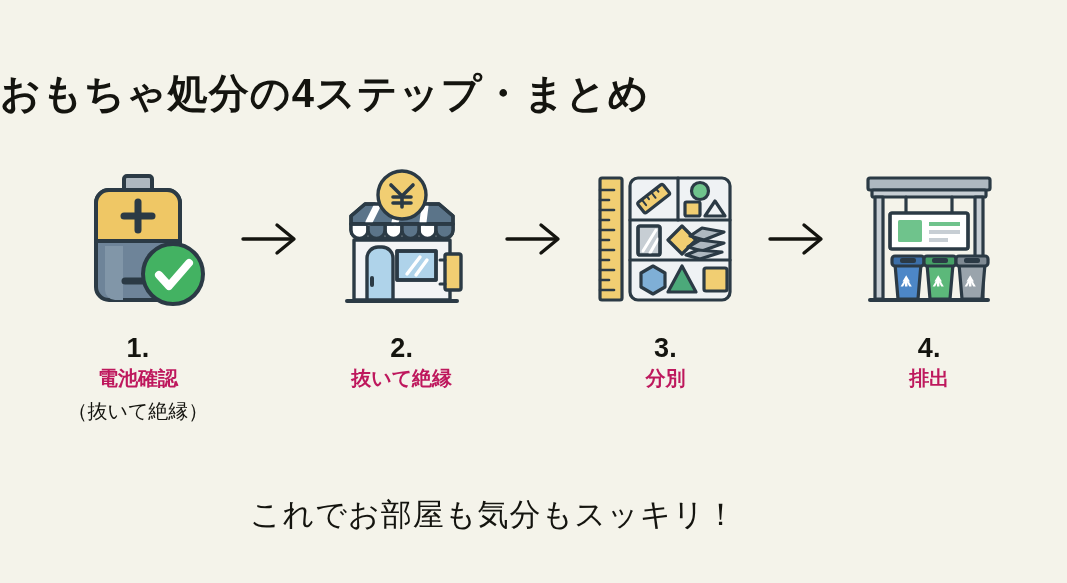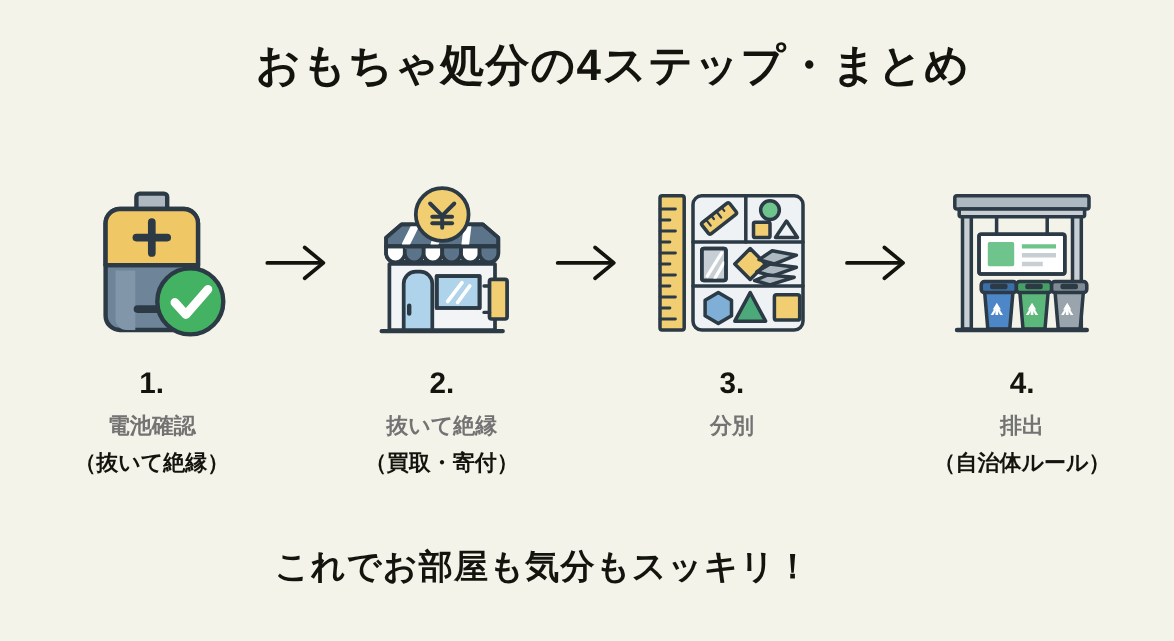--- a/index.html
+++ b/index.html
@@ -19,24 +19,24 @@
     position: relative;
     width: 1067px;
     height: 583px;
     background: #F4F3EA;
     box-sizing: border-box;
   }
 
   
   .title {
     position: absolute;
-    top: 36px;
+    top: 69px;
     left: 0;
     width: 882px;
-    text-align: right;
+    text-align: left;
     font-size: 40px;
     font-weight: bold;
     letter-spacing: 1px;
     color: #14140F;
     line-height: 1.2;
   }
 
   
   .steps-row {
     position: absolute;
@@ -63,32 +63,31 @@
     justify-content: center;
   }
   .step-num {
     margin-top: 24px;
     font-size: 27px;
     font-weight: bold;
     color: #14140F;
     line-height: 1.1;
   }
   .step-label {
-    margin-top: 10px;
     font-size: 20px;
     font-weight: bold;
-    color: #737373;
+    color: #be185d;
     line-height: 1.45;
     text-align: center;
     white-space: nowrap;
   }
   .step-sub {
     margin-top: 4px;
     font-size: 20px;
-    font-weight: bold;
+    font-weight: normal;
     color: #14140F;
     line-height: 1.45;
     text-align: center;
     white-space: nowrap;
   }
 
   
   .arrow {
     width: 72px;
     height: 142px;
@@ -99,21 +98,21 @@
   }
 
   
   .footer {
     position: absolute;
     top: 494px;
     left: 0;
     width: 987px;
     text-align: center;
     font-size: 31px;
-    font-weight: bold;
+    font-weight: normal;
     letter-spacing: 1px;
     color: #14140F;
   }
 </style>
 </head>
 <body>
 
 <div class="infographic">
 
   <div class="title">おもちゃ処分の4ステップ・まとめ</div>
@@ -213,21 +212,20 @@
               <line x1="86" y1="17" x2="75" y2="28"></line>
               <line x1="75" y1="28" x2="75" y2="39"></line>
               <line x1="66" y1="29" x2="84" y2="29"></line>
               <line x1="66" y1="35" x2="84" y2="35"></line>
             </g>
           </g>
         </svg>
       </div>
       <div class="step-num">2.</div>
       <div class="step-label">抜いて絶縁</div>
-      <div class="step-sub">（買取・寄付）</div>
     </div>
 
     <div class="arrow">
       <svg width="60" height="34" viewBox="0 0 60 34" xmlns="http://www.w3.org/2000/svg">
         <g stroke="#14140F" stroke-width="3.4" fill="none" stroke-linecap="round" stroke-linejoin="round">
           <line x1="3" y1="17" x2="52" y2="17"></line>
           <polyline points="37,3 54,17 37,31"></polyline>
         </g>
       </svg>
     </div>
@@ -356,20 +354,19 @@
               <path d="M1 20 L7 10 L9 13 L5 20 Z"></path>
               <path d="M19 20 L13 10 L11 13 L15 20 Z"></path>
             </g>
 
             <line x1="16" y1="132" x2="134" y2="132" stroke-width="4"></line>
           </g>
         </svg>
       </div>
       <div class="step-num">4.</div>
       <div class="step-label">排出</div>
-      <div class="step-sub">（自治体ルール）</div>
     </div>
 
   </div>
 
   <div class="footer">これでお部屋も気分もスッキリ！</div>
 
 </div>
 
 </body></html>

